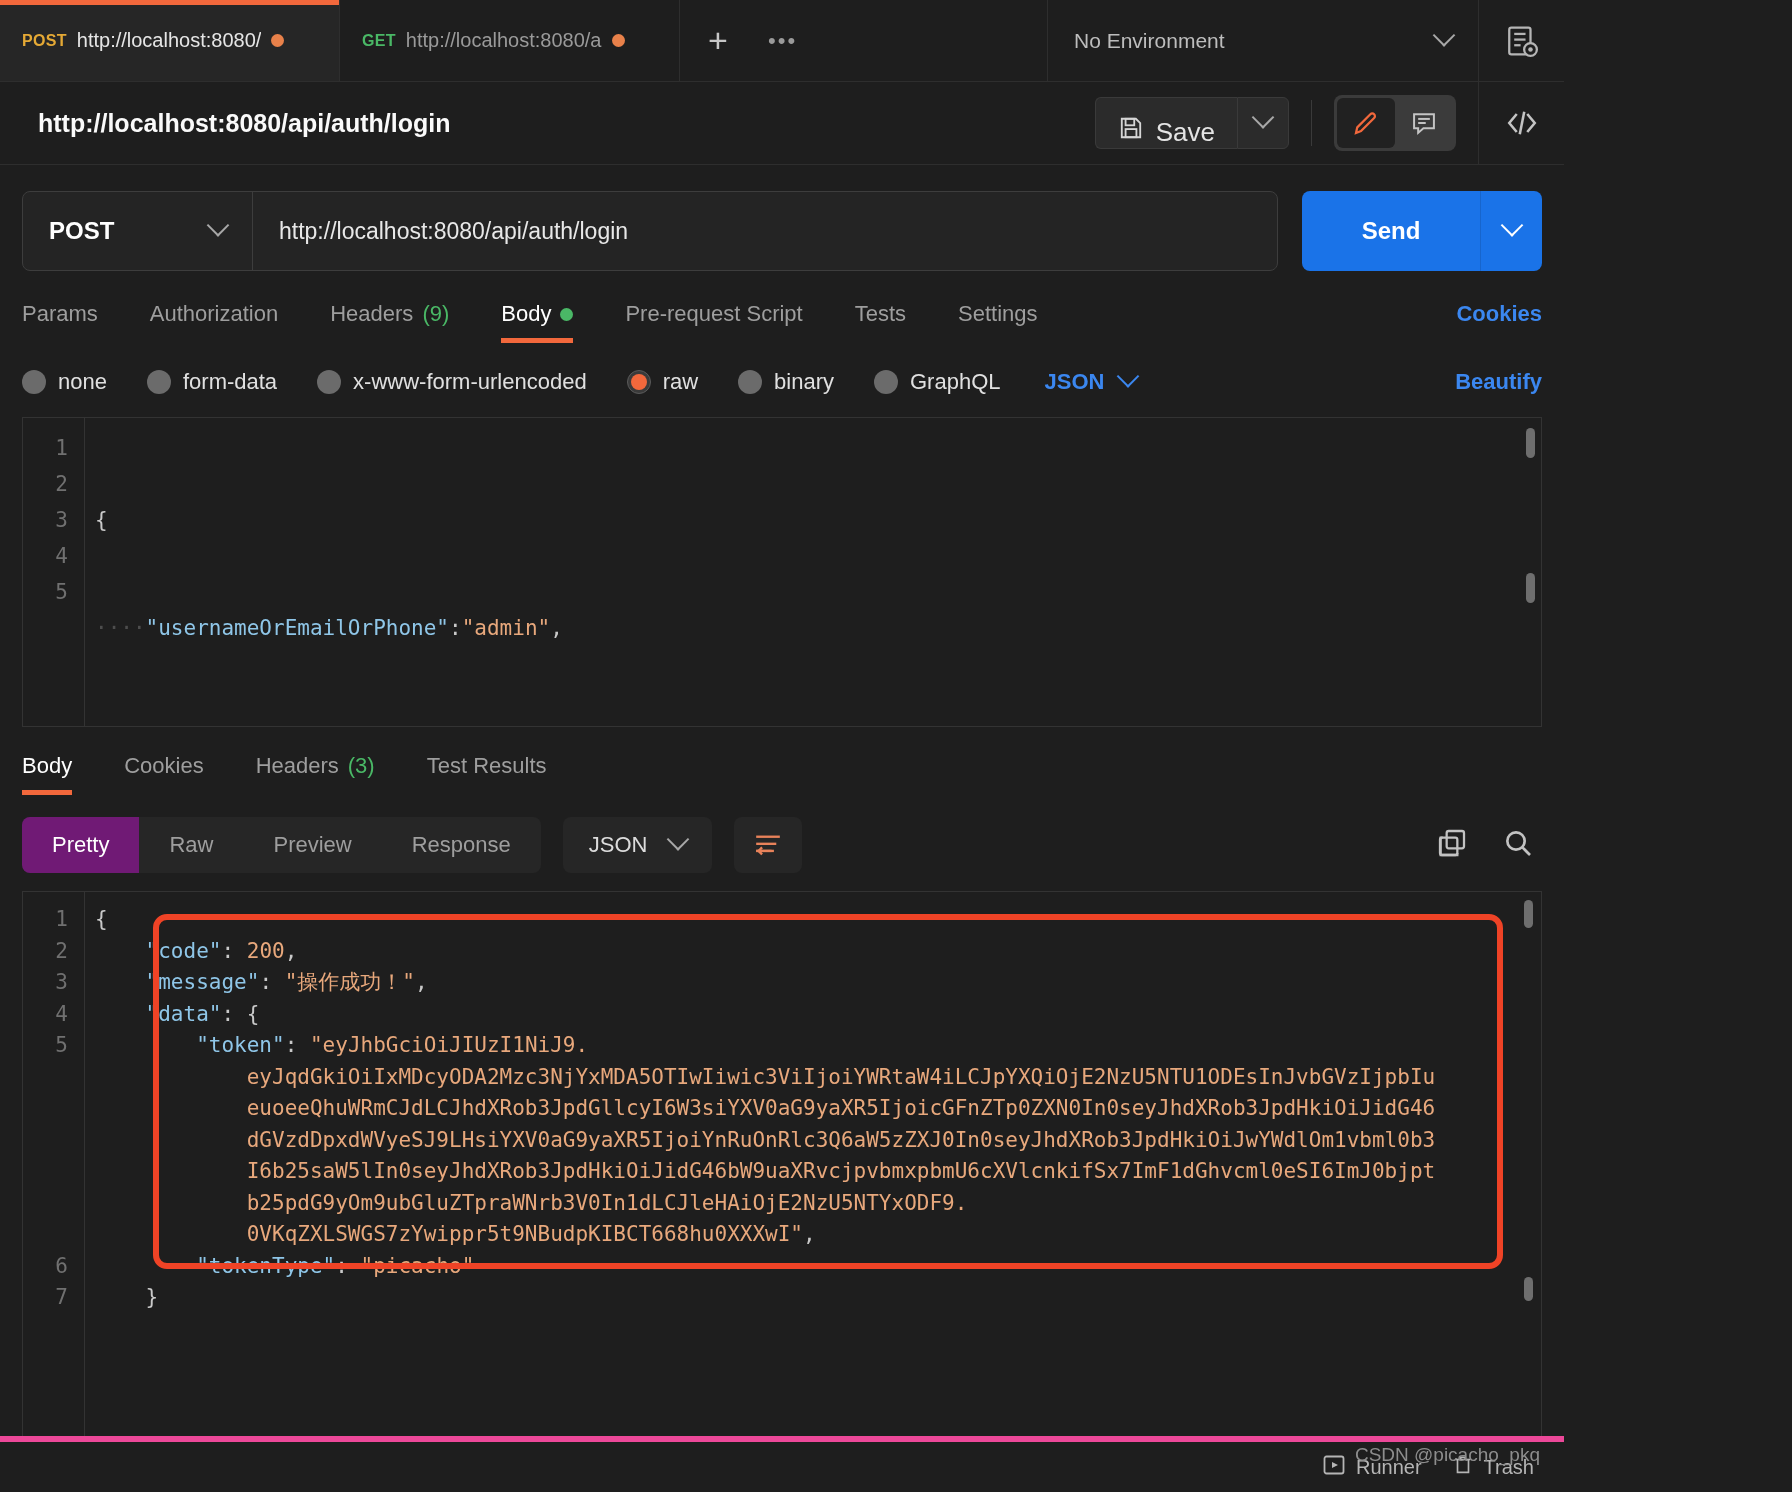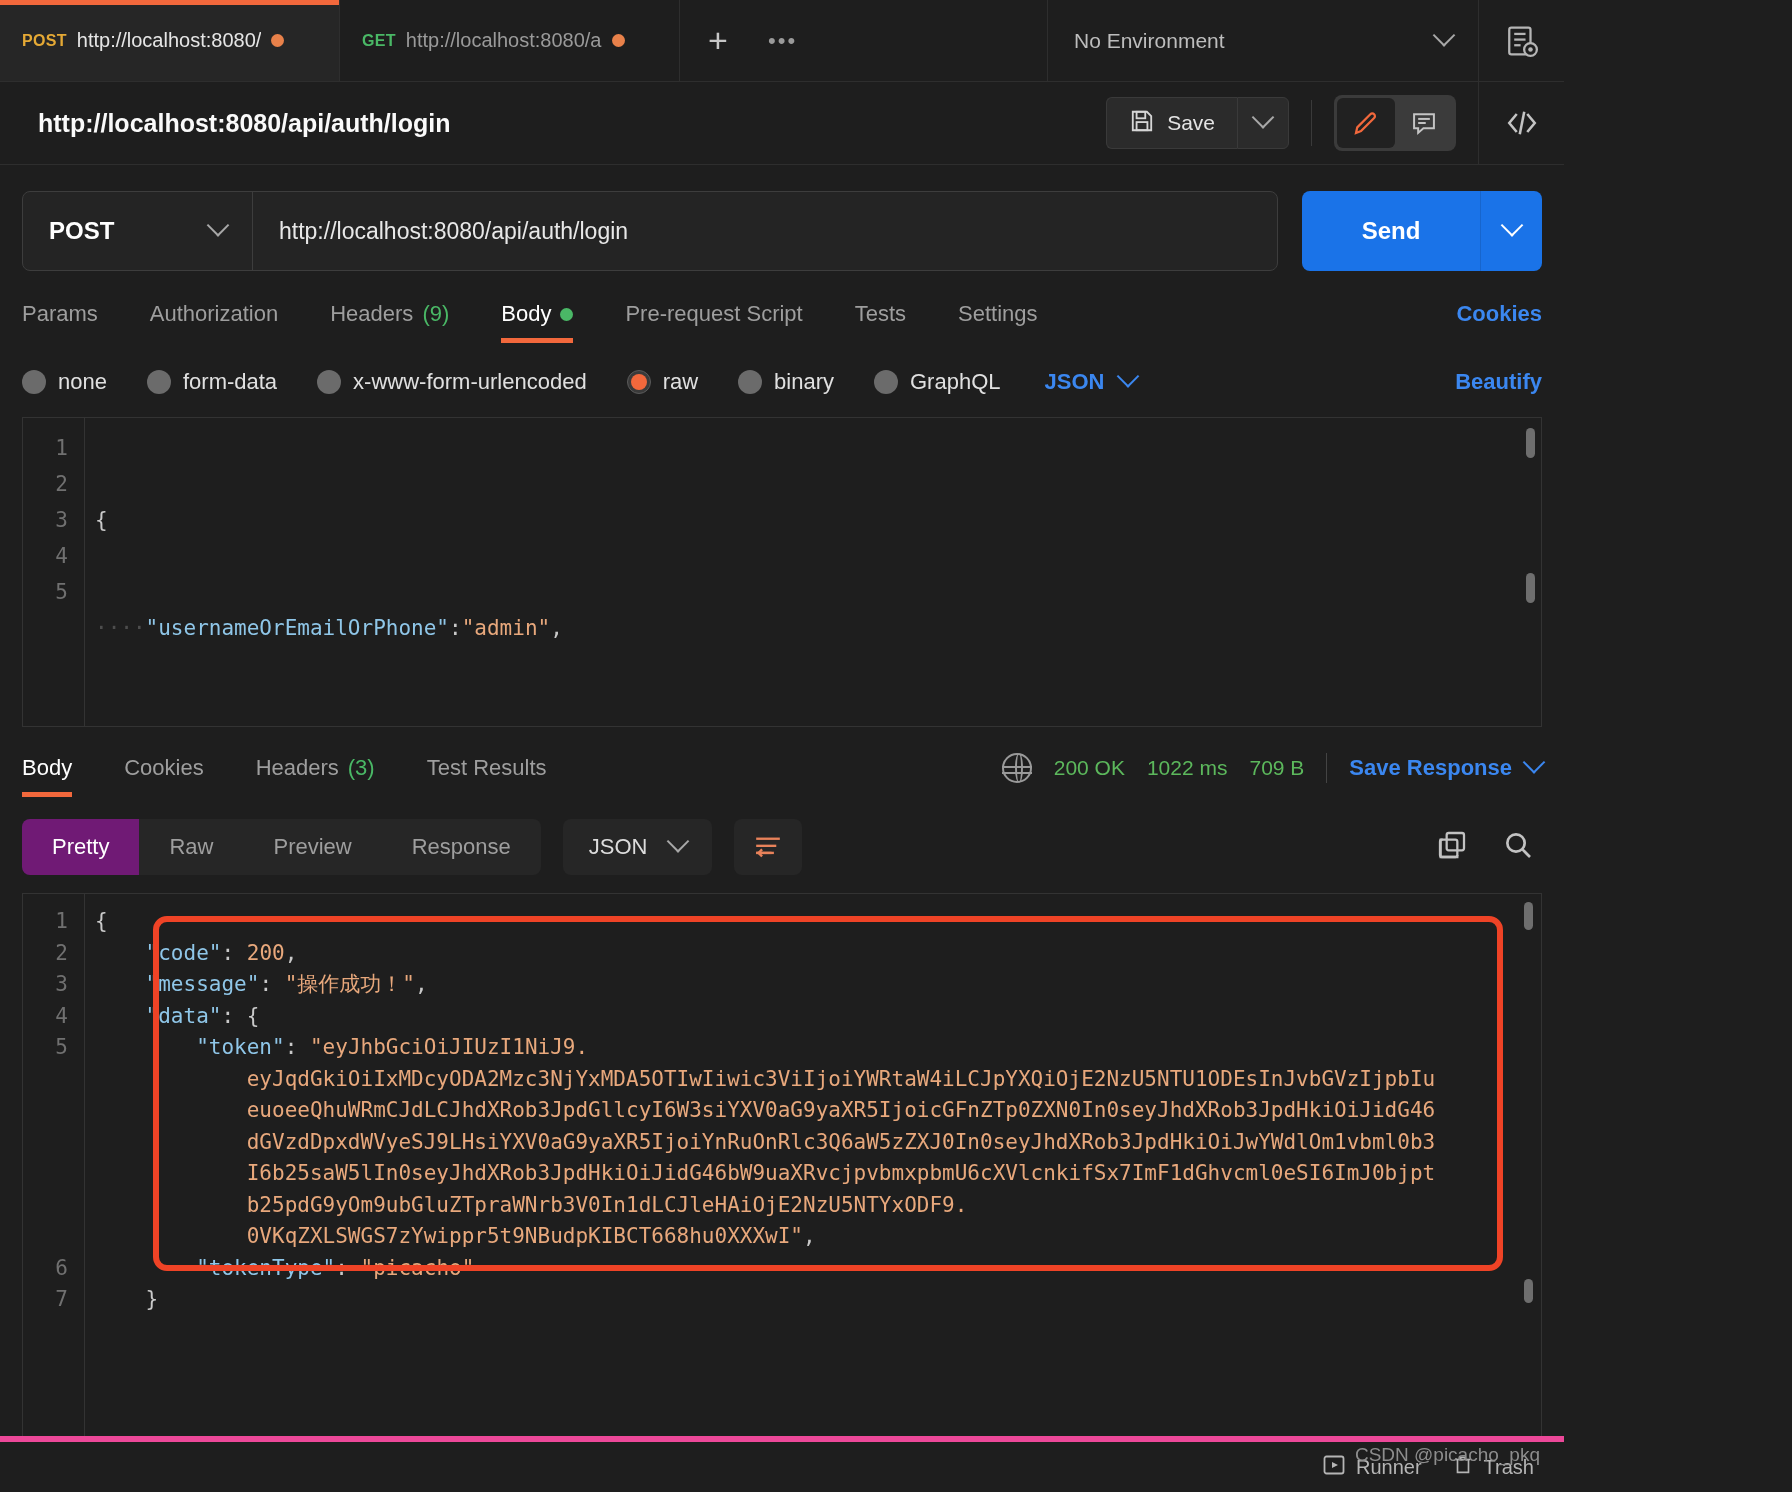--- a/index.html
+++ b/index.html
@@ -47,24 +47,24 @@
   .env-eye-btn { width: 86px; display: flex; align-items: center; justify-content: center; border-left: 1px solid #2e2e2e; height: 100%; }
 
   
   .reqheader {
     height: 83px; display: flex; align-items: center; padding: 0 0 0 38px;
     border-bottom: 1px solid #2e2e2e; flex: none;
   }
   .reqtitle { font-size: 25px; font-weight: bold; color: #fafafa; flex: 1; }
   .hdr-actions { display: flex; align-items: center; gap: 0; padding-right: 22px; }
   .save-btn {
-    display: flex; align-items: center; gap: 12px;
+    display: flex; align-items: flex-end; gap: 12px;
     background: #2b2b2b; border: 1px solid #3a3a3a; border-right: none;
     border-radius: 6px 0 0 6px; height: 52px; padding: 0 22px;
-    font-size: 21px; color: #e4e4e4;
+    font-size: 26px; color: #e4e4e4;
   }
   .save-caret {
     background: #2b2b2b; border: 1px solid #3a3a3a; border-radius: 0 6px 6px 0;
     height: 52px; width: 52px; display: flex; align-items: center; justify-content: center;
   }
   .vdiv { width: 1px; height: 46px; background: #3a3a3a; margin: 0 22px; }
   .toggle-group { display: flex; background: #3b3b3b; border-radius: 8px; padding: 3px; }
   .toggle-btn { width: 58px; height: 50px; display: flex; align-items: center; justify-content: center; border-radius: 6px; }
   .toggle-btn.on { background: #212121; }
   .code-btn { width: 86px; display: flex; align-items: center; justify-content: center; border-left: 1px solid #2e2e2e; height: 83px; }
@@ -352,31 +352,20 @@
     <div class="rtab">
         <span>Cookies</span>
       </div>
     <div class="rtab">
       <span>Headers</span>
       <span class="count-green">(3)</span>
     </div>
     <div class="rtab">
         <span>Test Results</span>
       </div>
-    <div class="resp-meta">
-      <span class="globe"></span>
-      <span class="stat">200 OK</span>
-      <span class="stat">1022 ms</span>
-      <span class="stat">709 B</span>
-      <span class="vdiv2"></span>
-      <span class="saveresp">
-        <span>Save Response</span>
-        <span class="chev chev-b"></span>
-      </span>
-    </div>
   </div>
 
   <div class="resp-toolbar">
     <div class="seg">
       <div class="seg-btn active">Pretty</div>
       <div class="seg-btn">Raw</div>
       <div class="seg-btn">Preview</div>
       <div class="seg-btn">Response</div>
     </div>
     <div class="json-box">

